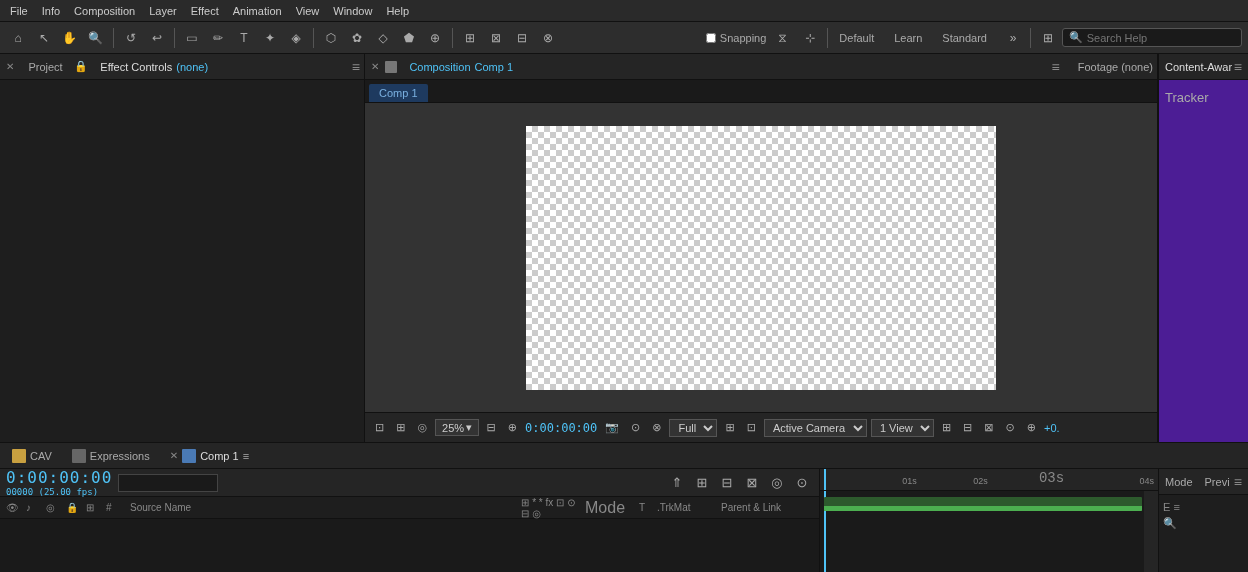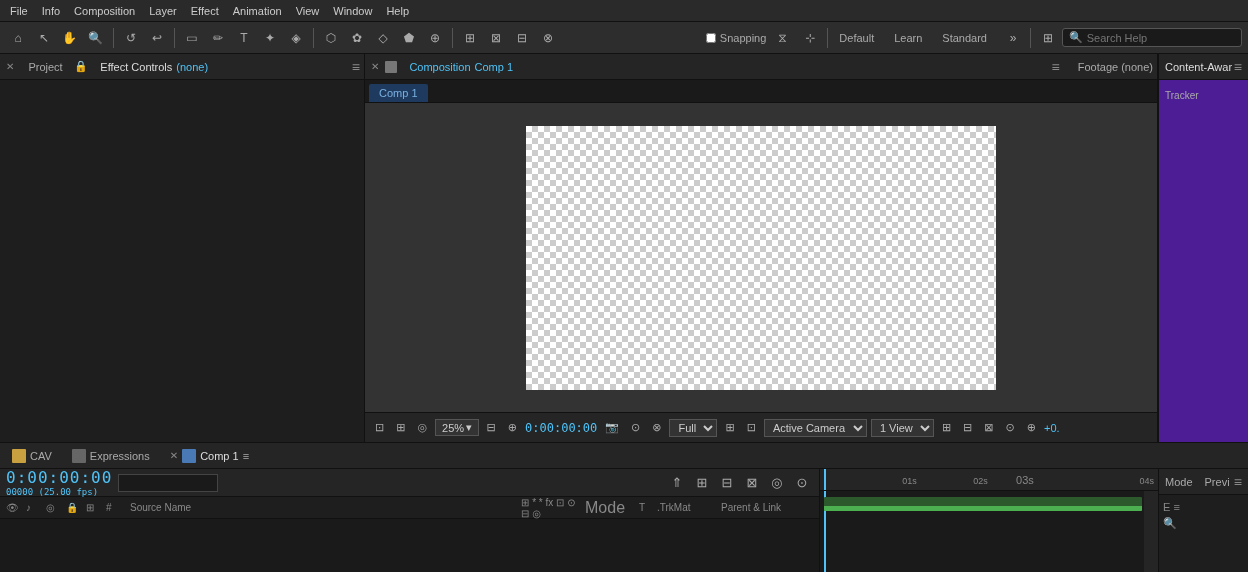--- a/index.html
+++ b/index.html
@@ -278,21 +278,21 @@
     .right-panel-tab {
       font-size: 11px;
       color: #ddd;
       cursor: pointer;
     }
     .right-panel-content {
       flex: 1;
       padding: 6px;
     }
     .right-panel-item {
-      font-size: 10px;
+      font-size: 13px;
       color: #aaa;
       padding: 4px 0;
       cursor: pointer;
     }
 
     
     .bottom-area {
       height: 130px;
       display: flex;
       flex-direction: column;
@@ -738,21 +738,21 @@
     </div>
 
     <div class="timeline-right">
 
       <div class="timeline-ruler">
         <div class="playhead-ruler"></div>
         <div style="display:flex;width:100%;align-items:flex-end;padding-bottom:2px;">
           <span style="font-size:9px;color:#888;width:16%;text-align:left;padding-left:4px;"></span>
           <span style="font-size:9px;color:#888;width:21%;text-align:center;">01s</span>
           <span style="font-size:9px;color:#888;width:21%;text-align:center;">02s</span>
-          <span style="font-size:11px;color:#888;width:21%;text-align:left;">03s</span>
+          <span style="font-size:14px;color:#888;width:21%;text-align:center;font-family:Liberation Mono, monospace;">03s</span>
           <span style="font-size:9px;color:#888;width:21%;text-align:right;padding-right:4px;">04s</span>
         </div>
       </div>
 
       <div class="timeline-tracks">
         <div class="playhead"></div>
 
         <div style="position:absolute;top:6px;left:4px;right:16px;height:14px;background:#2d5a2d;border-radius:1px;">
           <div style="position:absolute;bottom:0;left:0;right:0;height:5px;background:#4caf50;border-radius:0 0 1px 1px;"></div>
         </div>

